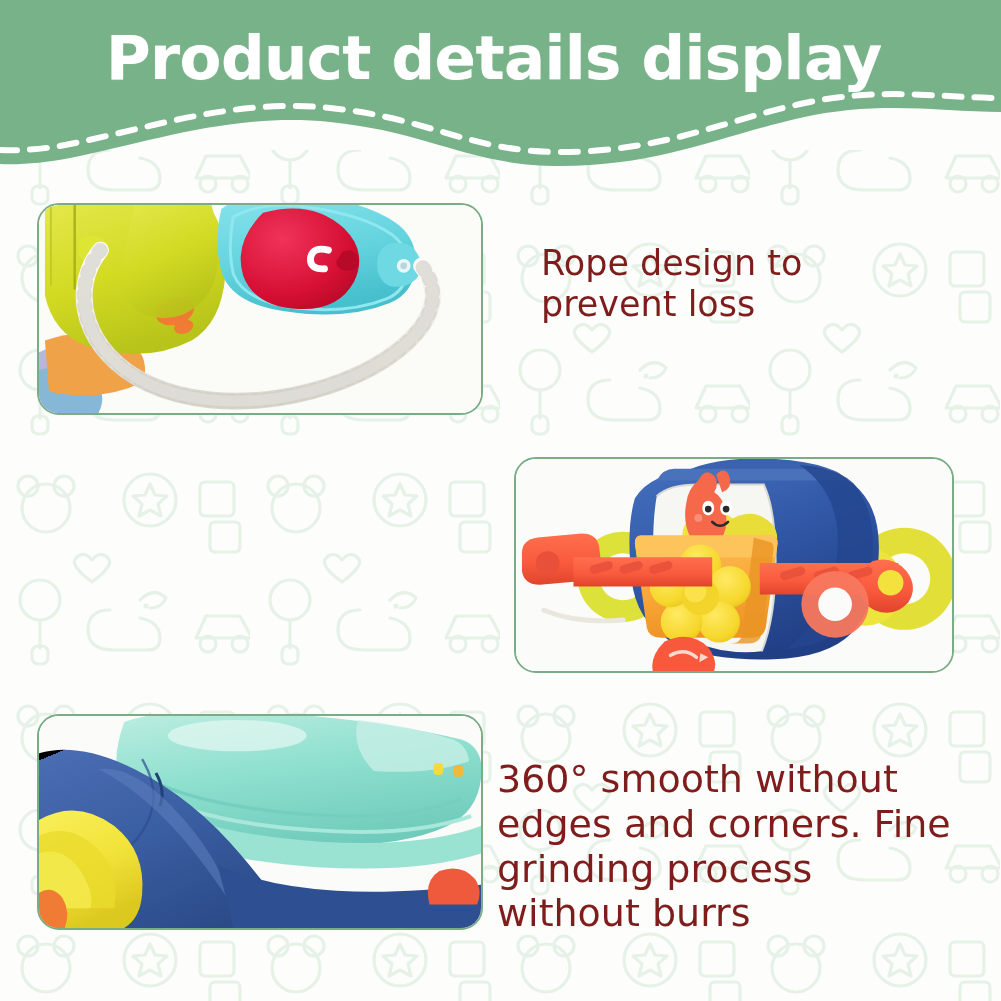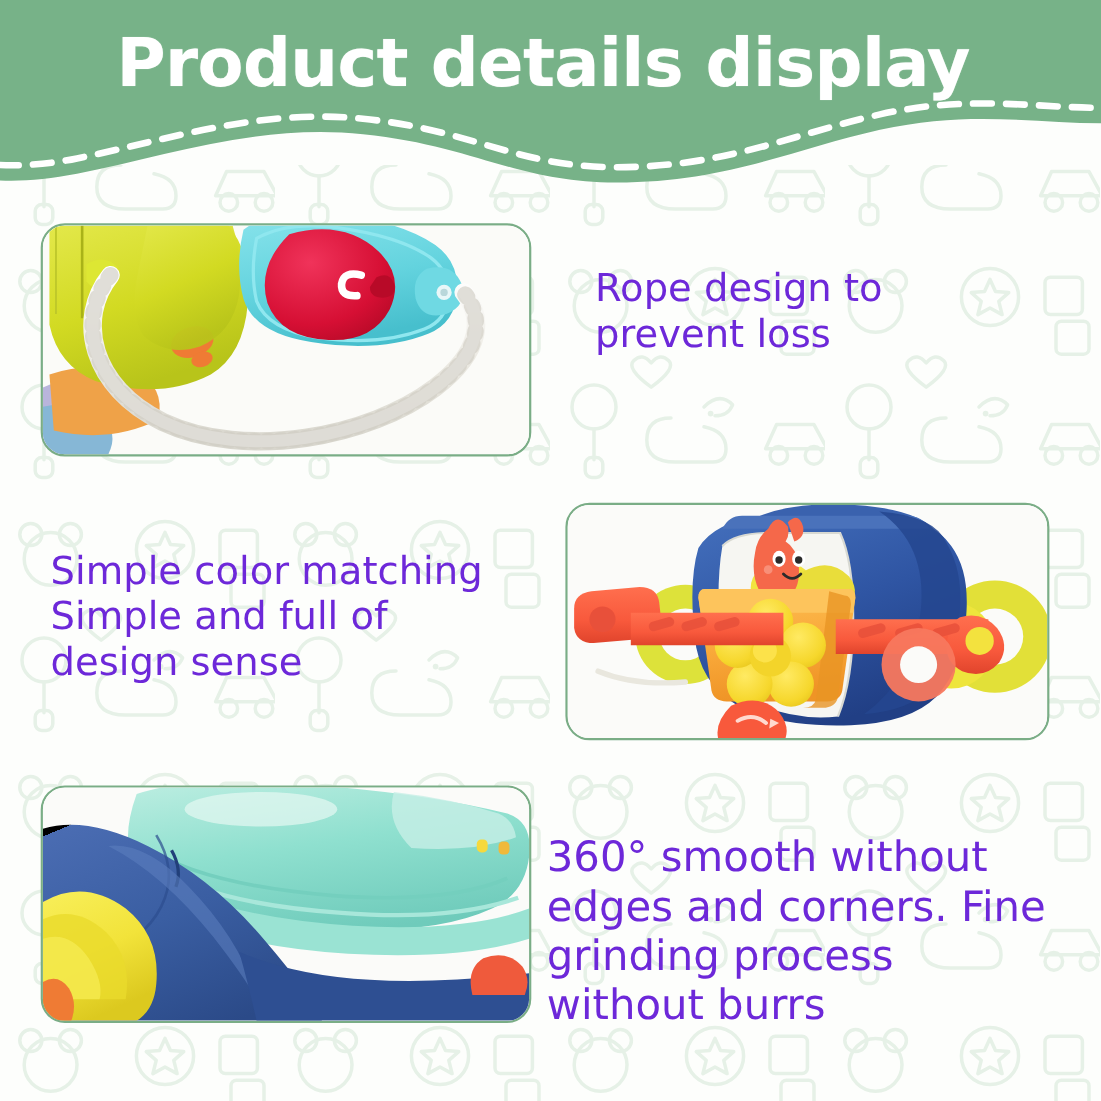--- a/index.html
+++ b/index.html
@@ -72,21 +72,21 @@
   .photo-svg { display: block; width: 100%; height: 100%; }
 
   #card-rope   { left: 37px;  top: 203px; width: 446px; height: 212px; }
   #card-handle { left: 514px; top: 457px; width: 440px; height: 216px; }
   #card-smooth { left: 37px;  top: 714px; width: 446px; height: 216px; }
 
   
   .caption {
     position: absolute;
     z-index: 5;
-    color: #6d28d9;
+    color: #7f1d1d;
     font-family: "DejaVu Sans", sans-serif;
     font-weight: normal;
     line-height: 1.18;
     white-space: pre-line;
   }
   #caption-rope   { left: 541px; top: 243px; font-size: 35px; }
   #caption-simple { left: 46px;  top: 500px; font-size: 35px; }
   #caption-smooth { left: 497px; top: 757px; font-size: 38px; }
 </style>
 </head>
@@ -375,22 +375,19 @@
 
         <path d="M0 180 q14 -8 24 6 q8 14 2 30 H0 Z" fill="#ef7b34"></path>
         <path d="M404 158 q22 -8 36 8 q8 12 2 26 h-48 q-6 -24 10 -34 z" fill="#ef5a3c"></path>
       </svg>
     </div>
   </div>
 
   <div class="caption" id="caption-rope">Rope design to
 prevent loss</div>
 
-  <div class="caption" id="caption-simple">Simple color matching
-Simple and full of
-design sense</div>
 
   <div class="caption" id="caption-smooth">360° smooth without
 edges and corners. Fine
 grinding process
 without burrs</div>
 
 </div>
 
 </body></html>

